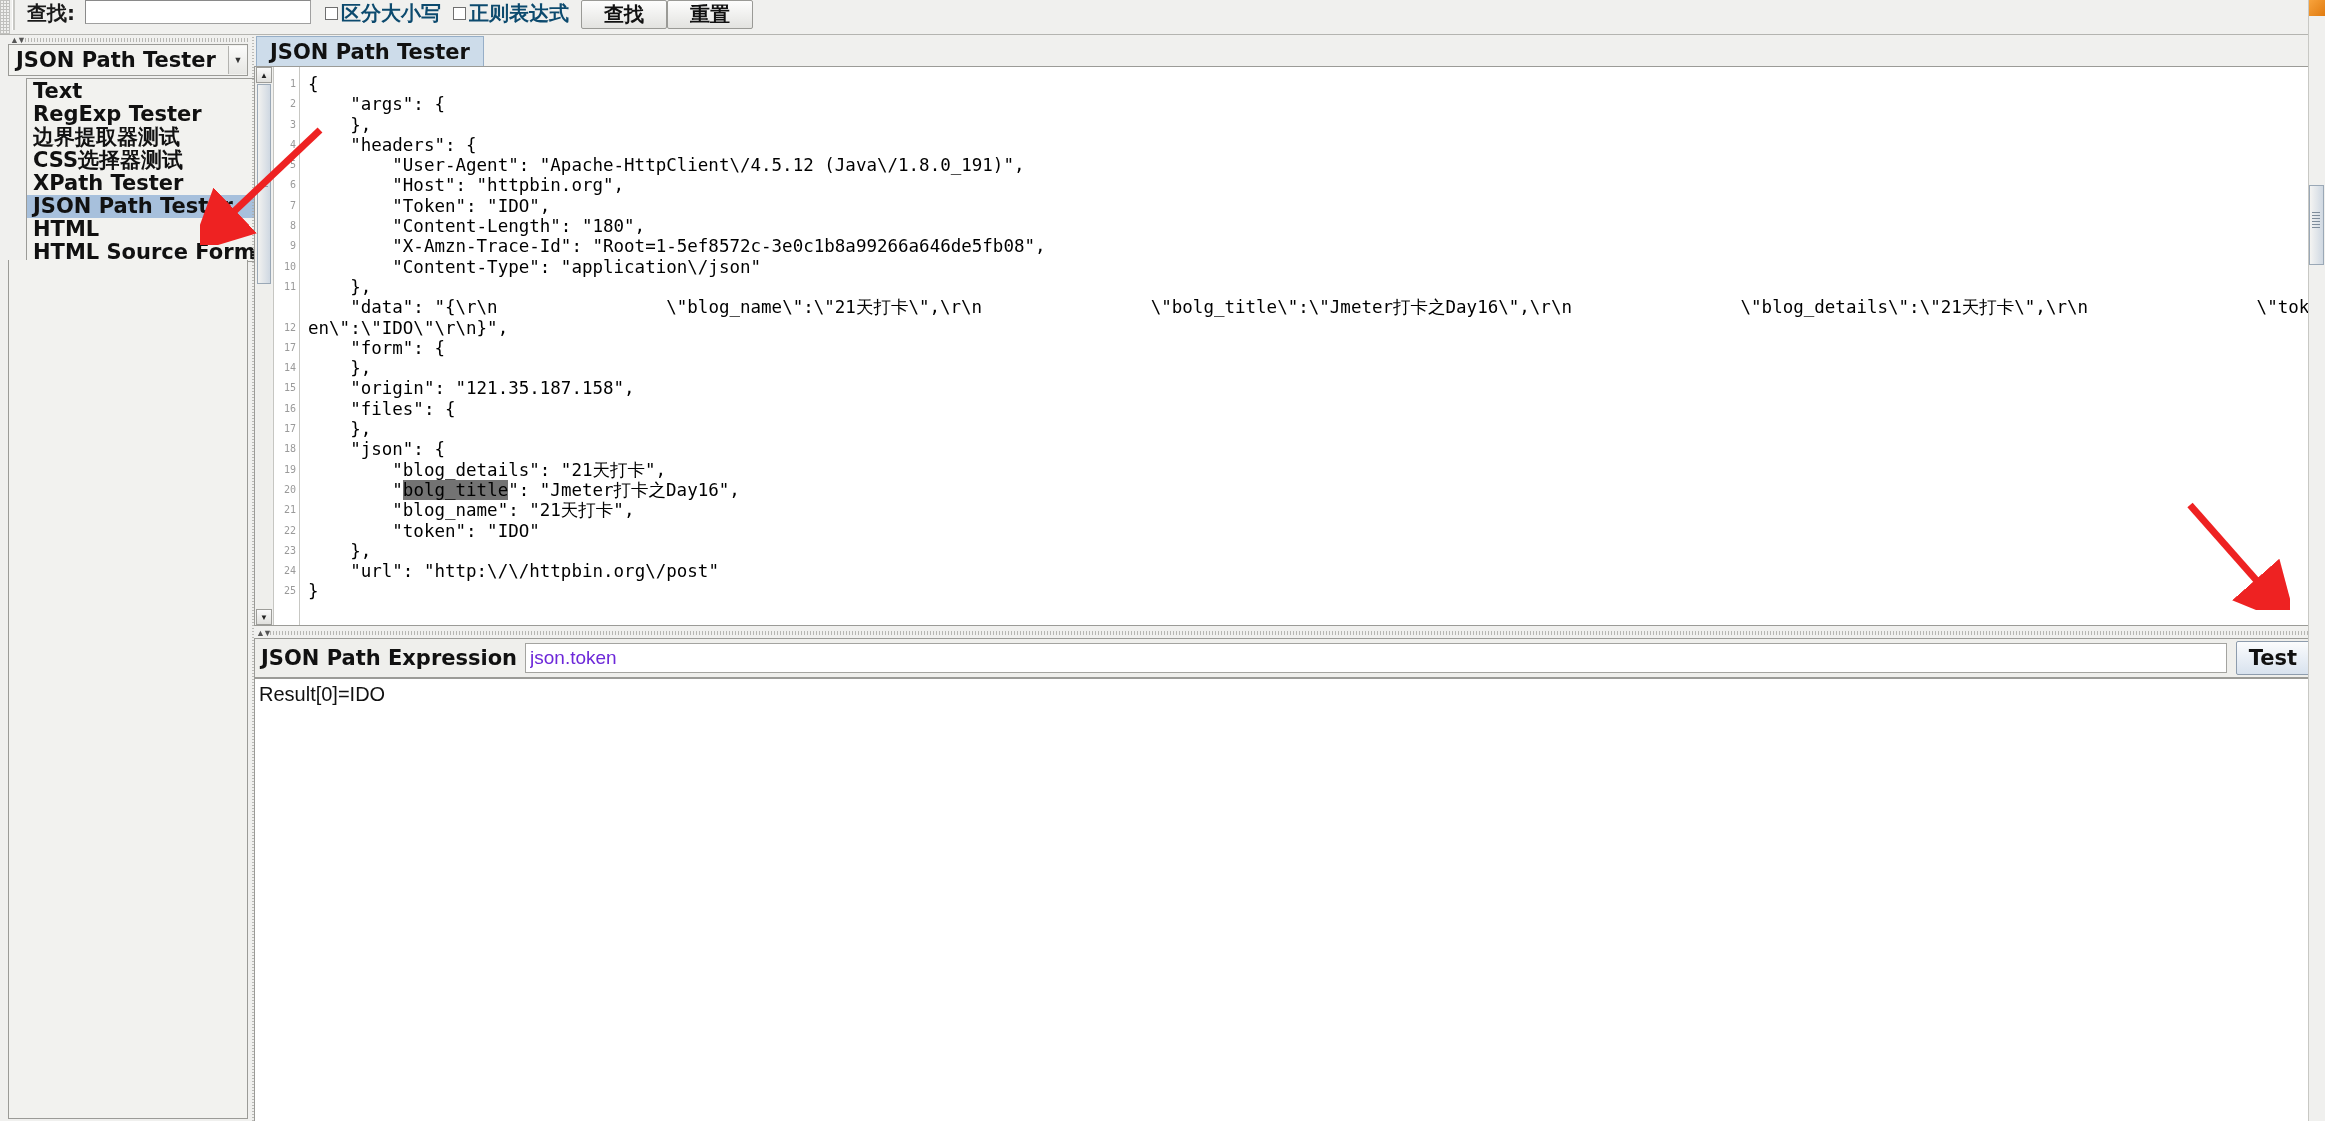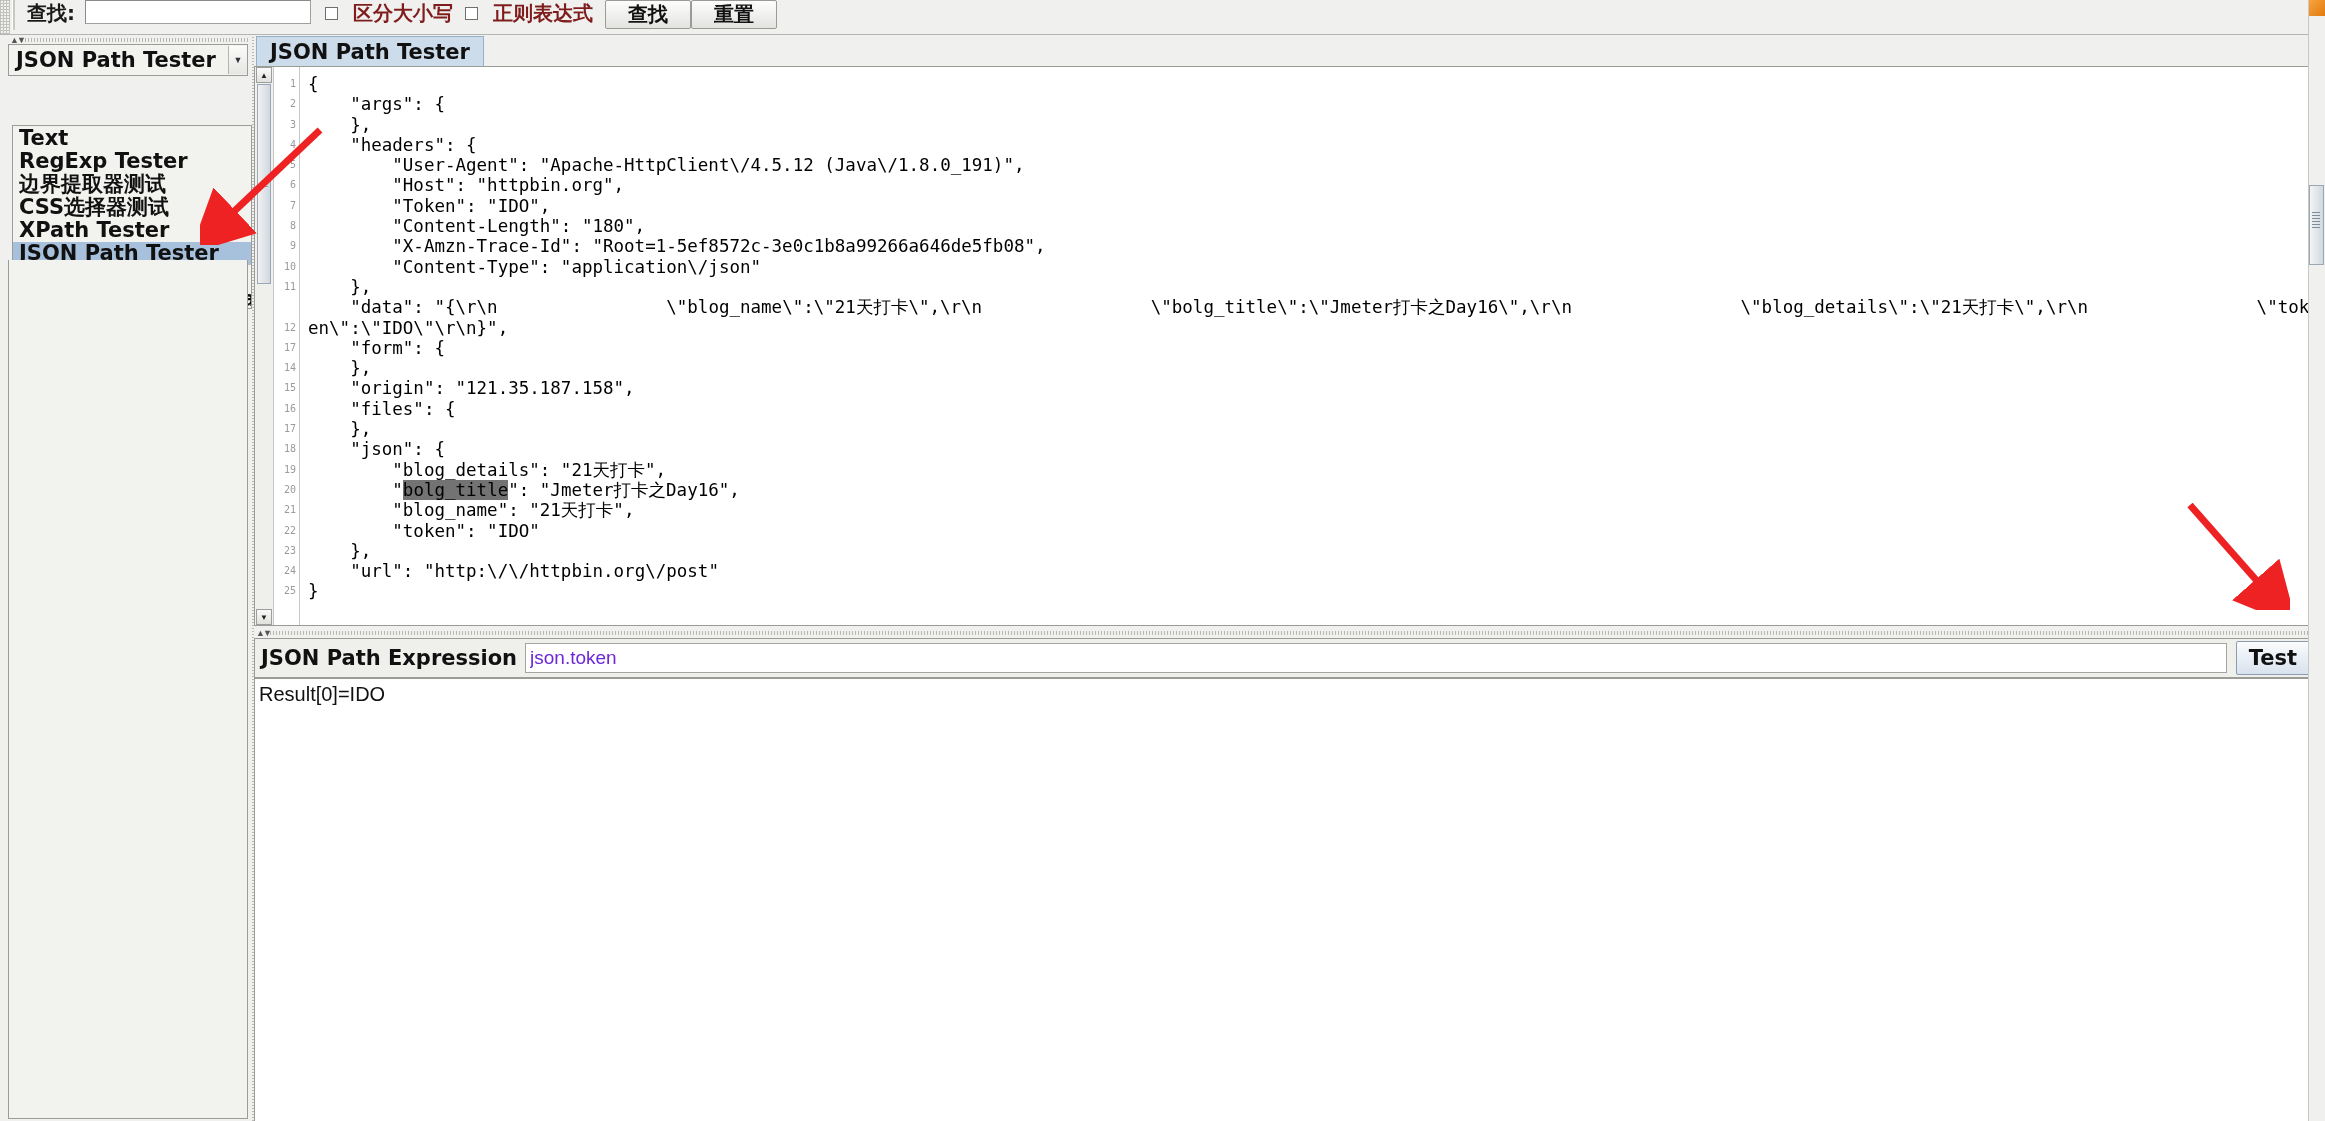--- a/index.html
+++ b/index.html
@@ -25,21 +25,21 @@
     opacity:.55;}
   .tb-sep{width:2px;height:30px;background:#c8c8c4;margin:0 4px 0 2px;border-left:1px solid #fff;}
   .tb-label{font-size:20px;font-weight:bold;color:#1a1a1a;margin:0 10px 0 8px;
     font-family:"DejaVu Sans","Liberation Sans",sans-serif;}
   .tb-input{
     width:218px;height:22px;background:#fff;border:1px solid #a0a0a0;
     border-top-color:#8a8a8a;border-left-color:#8a8a8a;
     margin-right:14px;outline:none;font-size:17px;padding:0 3px;
   }
   .chk{display:inline-flex;align-items:center;margin-right:12px;font-size:20px;font-weight:bold;
-    font-family:"DejaVu Sans","Liberation Sans",sans-serif;color:#7f1d1d;gap:12px;}
+    font-family:"DejaVu Sans","Liberation Sans",sans-serif;color:#0c4a6e;}
   .chk .box{width:11px;height:11px;border:1px solid #6f6f6f;background:#fff;margin-right:3px;display:inline-block;}
   .tb-btn{
     min-width:62px;height:27px;padding:0 11px;
     background:linear-gradient(#fdfdfd,#e3e3e0);
     border:1px solid #9a9a96;border-radius:2px;
     font-size:20px;font-weight:bold;color:#111;
     font-family:"DejaVu Sans","Liberation Sans",sans-serif;
     display:flex;align-items:center;justify-content:center;cursor:default;
   }
 
@@ -64,23 +64,23 @@
   }
   .combo .txt{flex:1;padding-left:7px;font-size:21px;font-weight:bold;color:#111;
     font-family:"DejaVu Sans","Liberation Sans",sans-serif;
     white-space:nowrap;overflow:hidden;}
   .combo .arrow{
     width:18px;height:28px;border-left:1px solid #b3b3af;
     background:linear-gradient(#fbfbfa,#e6e6e3);
     display:flex;align-items:center;justify-content:center;font-size:9px;color:#333;
   }
   .list-box{
-    position:absolute;left:4px;top:42px;width:238px;height:182px;
+    position:absolute;left:18px;top:42px;width:238px;height:182px;
     background:#f2f2ef;border:1px solid #9b9b97;
-    overflow:hidden;display:flex;margin-top:47px;
+    overflow:hidden;display:flex;
   }
   .list-items{flex:1;padding-top:1px;}
   .list-item{
     height:23px;line-height:23px;padding-left:6px;
     font-size:21px;font-weight:bold;color:#111;
     font-family:"DejaVu Sans","Liberation Sans",sans-serif;
     white-space:nowrap;overflow:hidden;cursor:default;
   }
   .list-item.sel{background:#a7c0dc;}
   .left-body{

